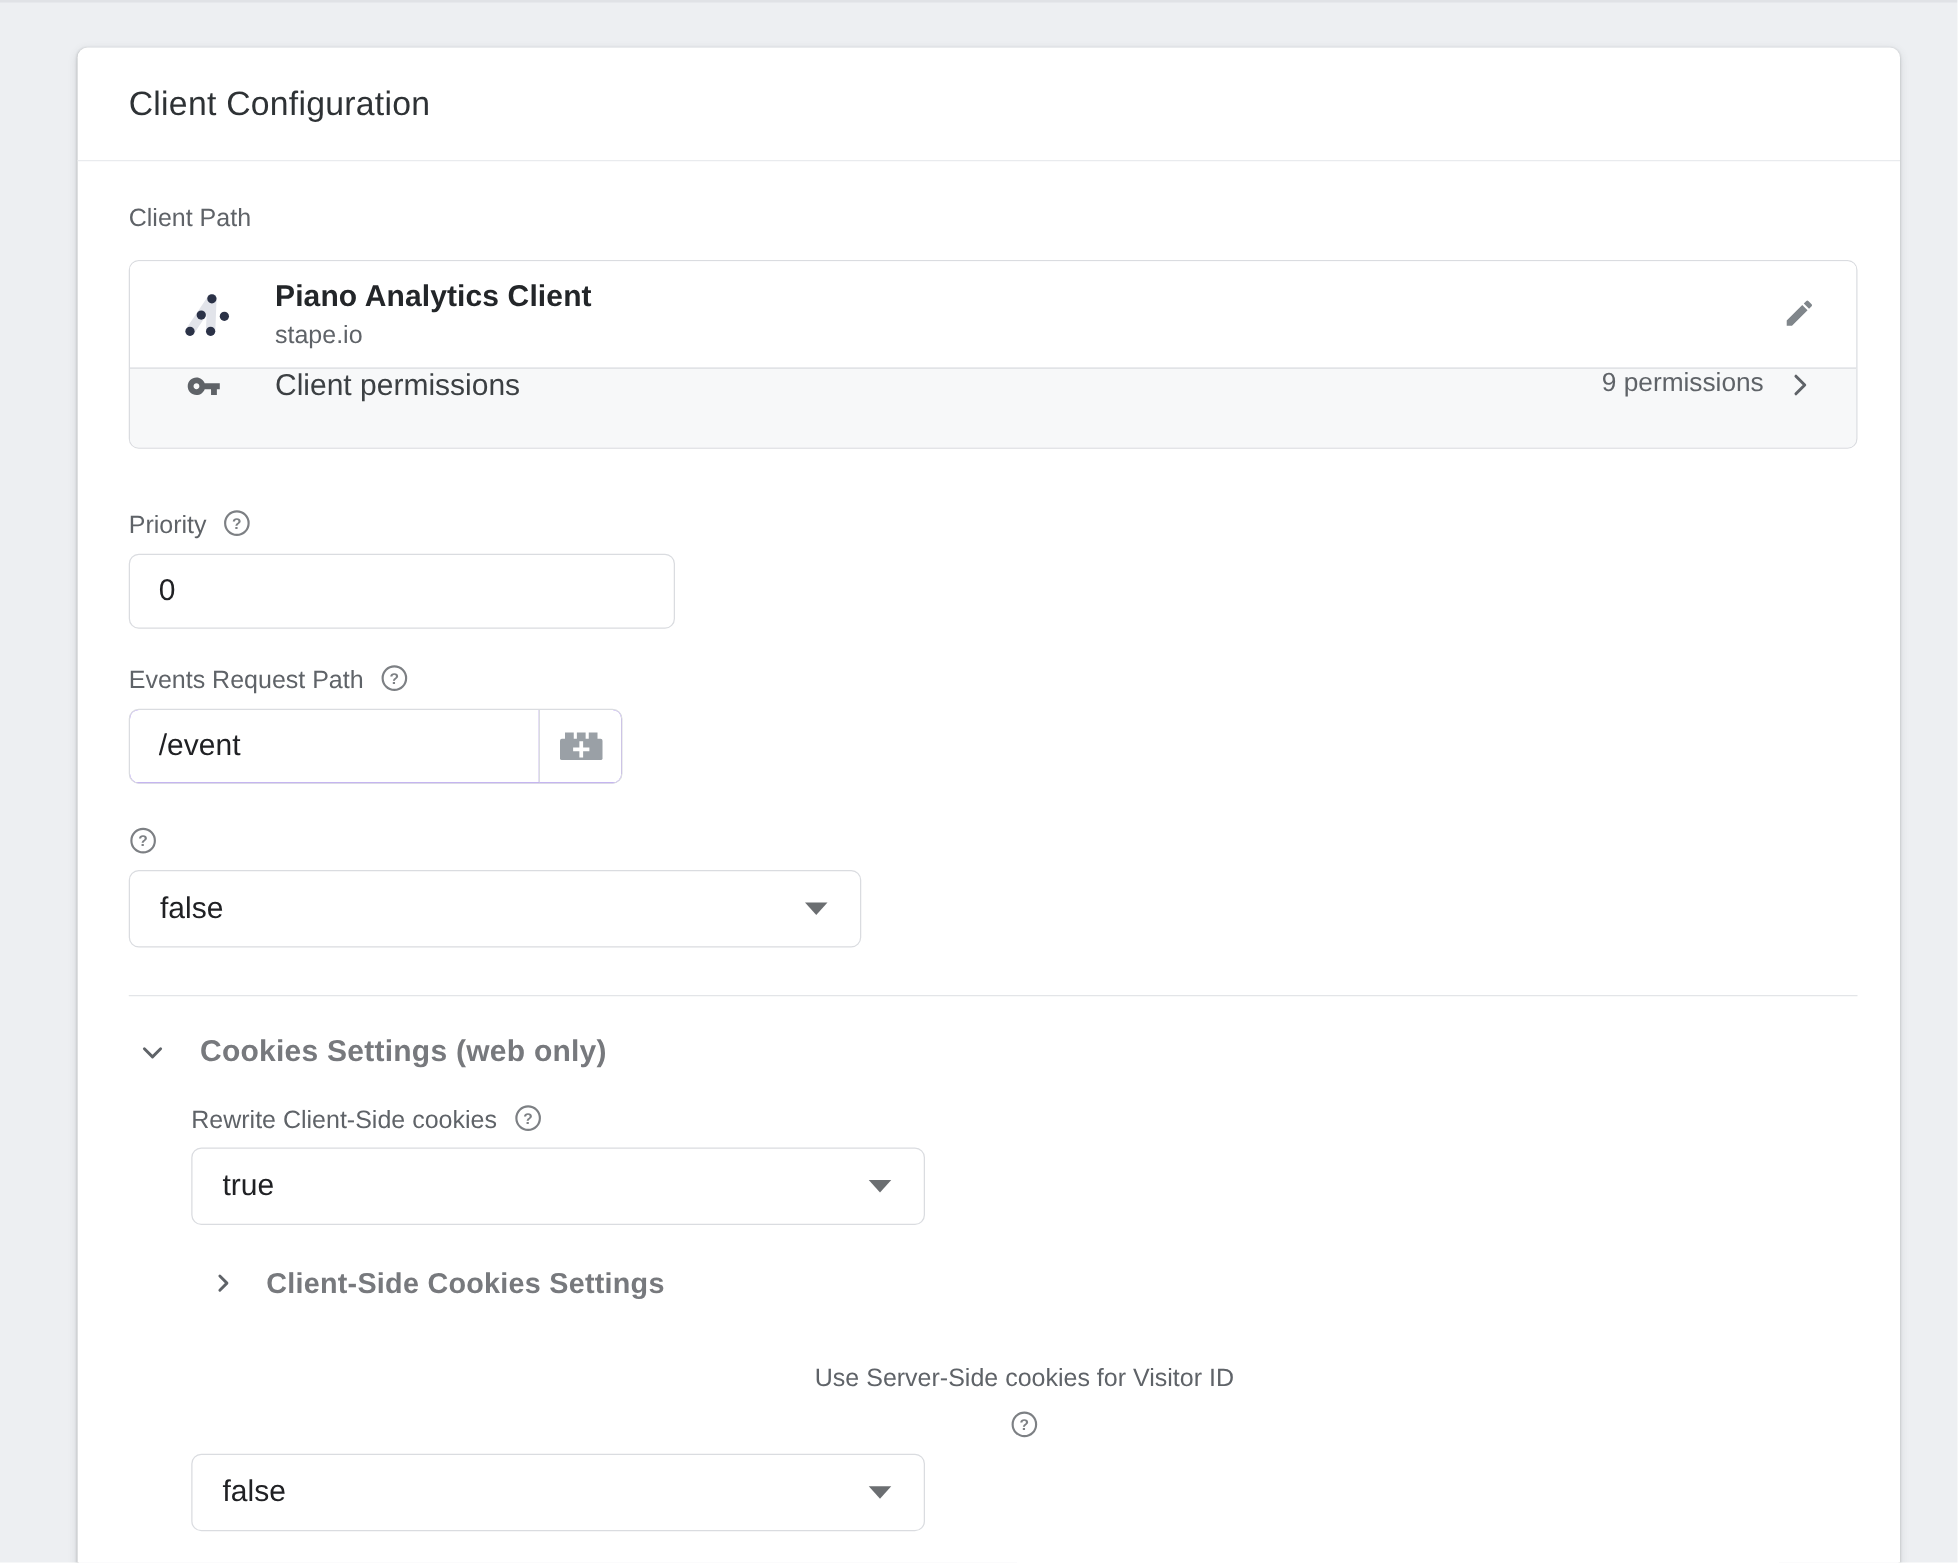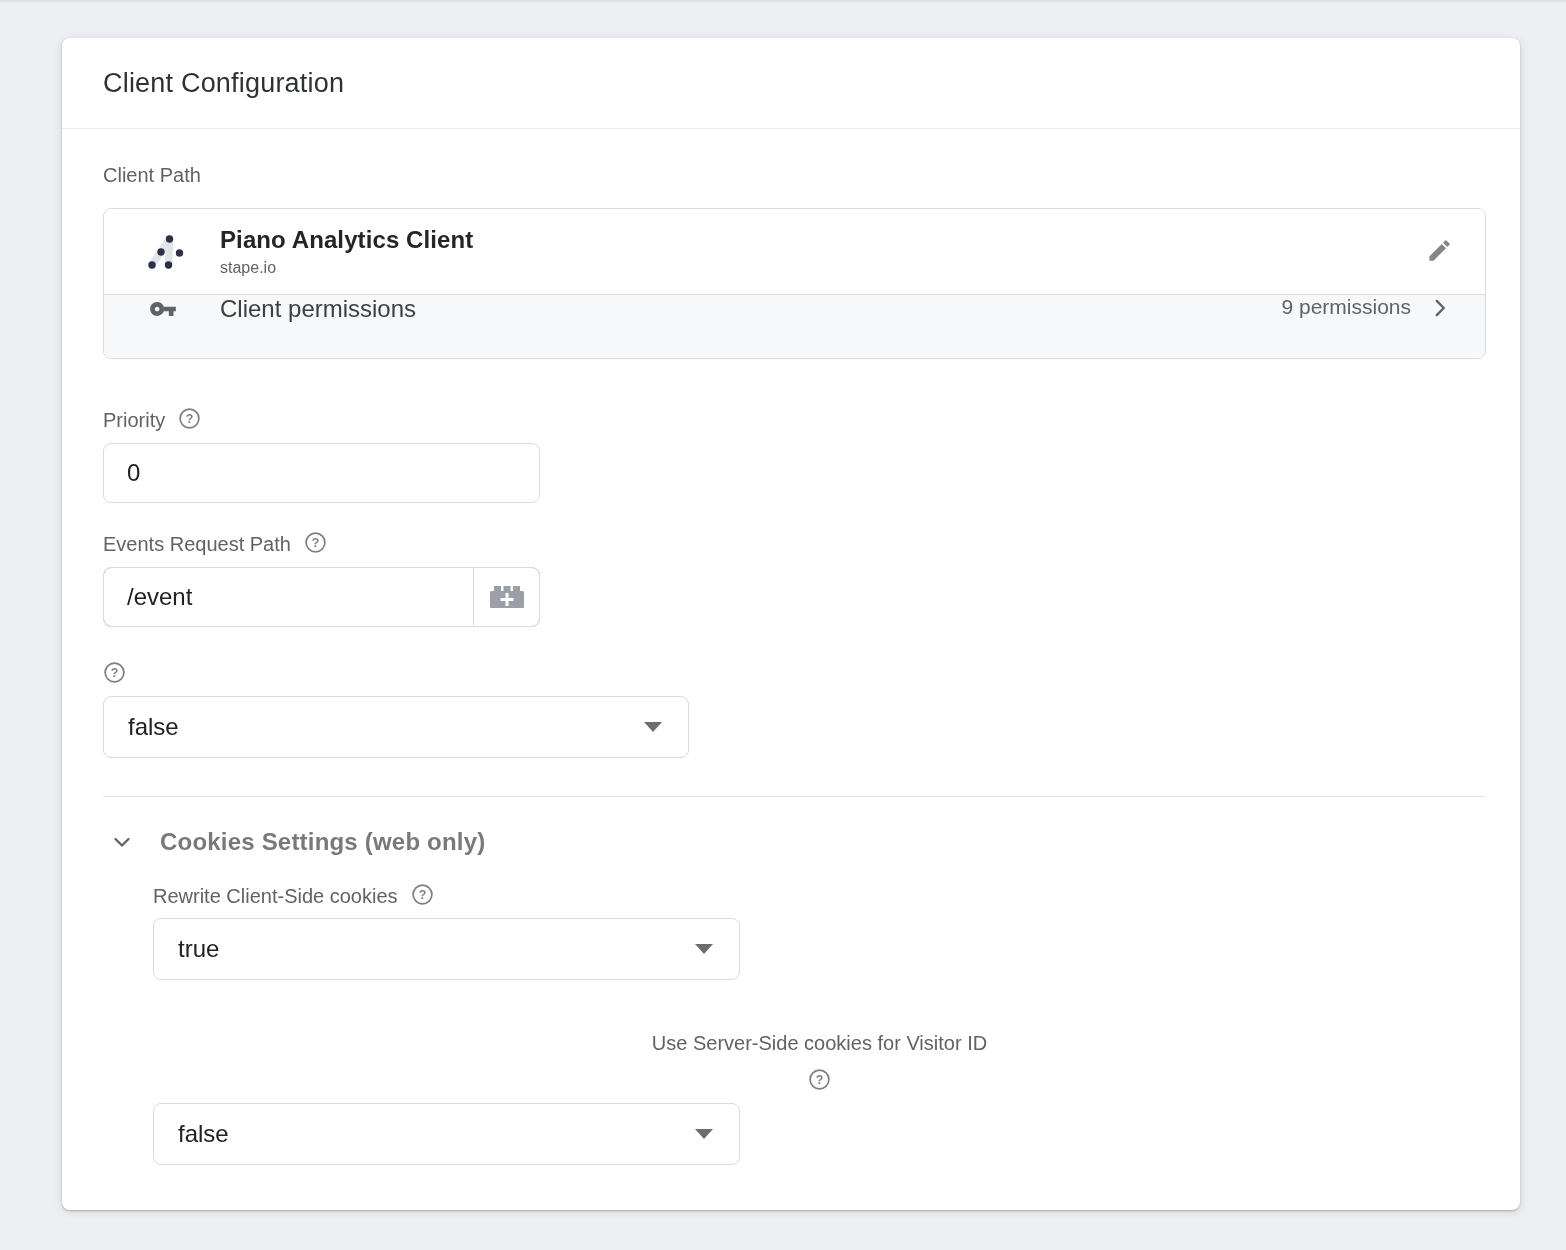--- a/index.html
+++ b/index.html
@@ -42,21 +42,21 @@
     overflow: hidden;
   }
   .client-row-top {
     height: 85px;
     display: flex; align-items: center;
     padding: 0 28px 0 37px;
     background: #ffffff;
   }
   .logo { width: 48px; height: 48px; margin-right: 31px; flex: none; }
   .client-name { font-size: 24px; font-weight: 700; color: #232629; letter-spacing: 0.1px; }
-  .client-vendor { font-size: 16px; color: #5f6368; margin-top: 5px; }
+  .client-vendor { font-size: 20px; color: #5f6368; margin-top: 5px; }
   .icon-btn { margin-left: auto; background: none; border: none; cursor: pointer; display: flex; align-items: center; padding: 4px; }
   .client-row-perm {
     height: 64px;
     border-top: 1px solid #dadce0;
     background: #f7f8f9;
     display: flex; 
     padding: 0 32px 0 45px;
     cursor: pointer;
   }
   .key-wrap { width: 28px; display: flex; margin-right: 43px; flex: none; }
@@ -74,21 +74,21 @@
     border: 1px solid #dadce0;
     border-radius: 8px;
     padding: 0 20px 0 23px;
     font-size: 24px; color: #202124;
     font-family: "Liberation Sans", sans-serif;
     background: #fff;
     outline: none;
   }
   .input-group {
     margin-top: 10px;
-    width: 437px; height: 60px;
+    width: 395px; height: 60px;
     border: 1px solid #dadce0;
     border-radius: 8px;
     display: flex;
     overflow: hidden;
     background: #8b5cf6;
   }
   .group-input {
     flex: 1; min-width: 0;
     border: none; outline: none;
     padding: 0 10px 0 23px;
@@ -278,20 +278,28 @@
               <text x="12" y="16.6" text-anchor="middle" font-size="13" font-weight="bold" fill="#7d8084">?</text>
             </svg>
           </span>
         </button>
       </div>
       <div class="select w-inner">
         <span class="select-value">true</span>
         <span class="caret"></span>
       </div>
 
+      <div class="subsection-header">
+        <span class="chev">
+          <svg width="21" height="21" viewBox="0 0 24 24" fill="none" stroke="#5f6368" stroke-width="2.6" stroke-linecap="round" stroke-linejoin="round">
+            <path d="M9 5.5l6.5 6.5L9 18.5"></path>
+          </svg>
+        </span>
+        <span class="subsection-title">Client-Side Cookies Settings</span>
+      </div>
 
       <div class="label-row m-top-52">
         <span class="field-label">Use Server-Side cookies for Visitor ID</span>
         <button class="help-btn">
           <span>
             <svg width="23" height="23" viewBox="0 0 24 24">
               <circle cx="12" cy="12" r="9.8" fill="none" stroke="#7d8084" stroke-width="1.8"></circle>
               <text x="12" y="16.6" text-anchor="middle" font-size="13" font-weight="bold" fill="#7d8084">?</text>
             </svg>
           </span>

